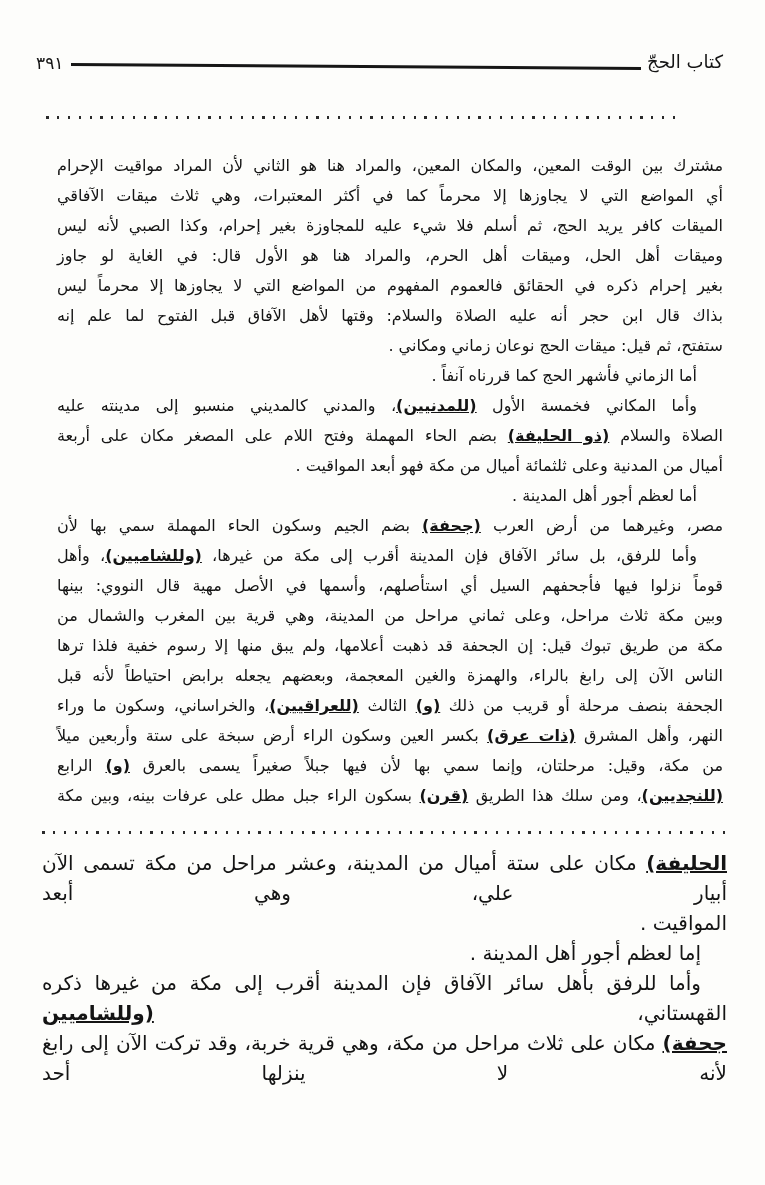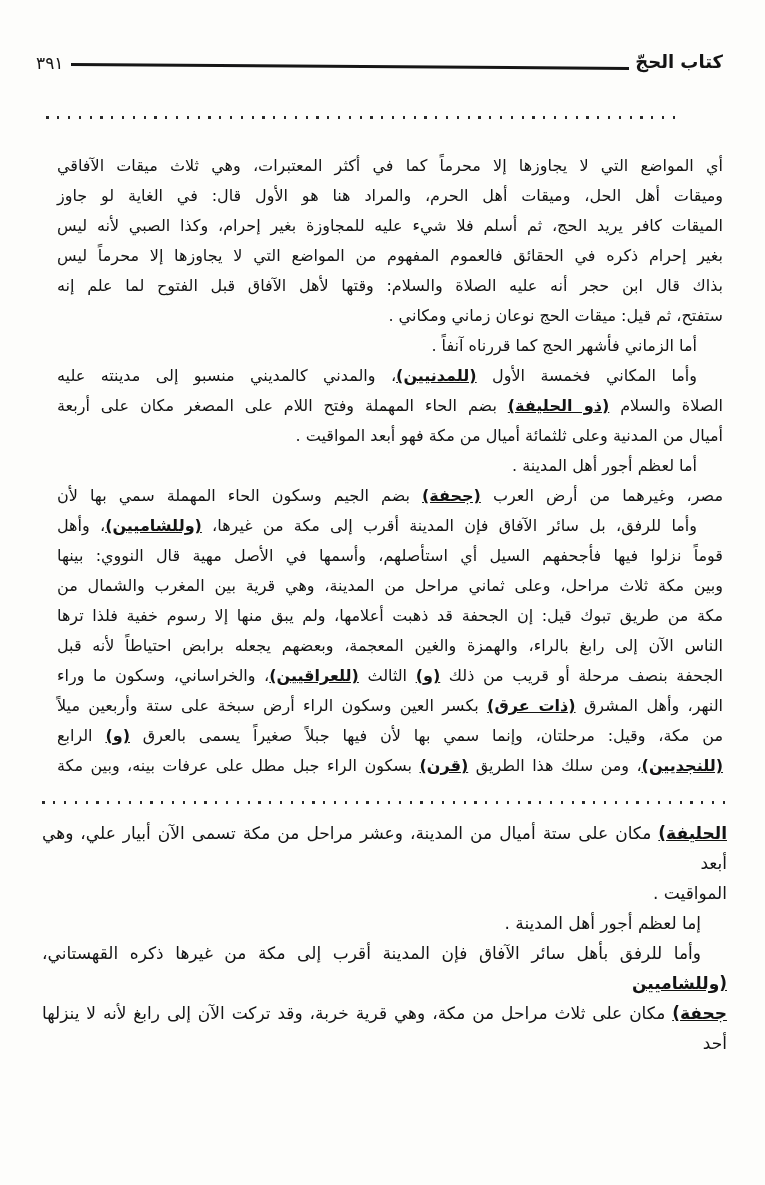--- a/index.html
+++ b/index.html
@@ -15,21 +15,21 @@
   
   .header{
     display:flex;
     direction:rtl;
     align-items:flex-end;
     padding:0 42px 0 36px;
     margin-top:50px;
   }
   .book-title{
     font-size:18px;
-    font-weight:bold;
+    font-weight:normal;
     white-space:nowrap;
     line-height:24px;
   }
   .header-rule{
     flex:1;
     border-bottom:3px solid #161616;
     margin:0 6px 6px 8px;
     transform:rotate(.4deg);
   }
   .page-number{
@@ -47,21 +47,21 @@
   
   .main-text{
     direction:rtl;
     margin:32px 42px 0 57px;
     font-size:16px;
     line-height:30px;
   }
   .foot-text{
     direction:rtl;
     margin:14px 38px 0 42px;
-    font-size:17px;
+    font-size:20px;
     line-height:30px;
   }
   .para{margin:0;}
   .para + .para{}
   .line{
     text-align:justify;
     text-align-last:justify;
   }
   .line.short{
     text-align:left;
@@ -78,23 +78,24 @@
   <div class="header">
     <div class="book-title">كتاب الحجّ</div>
     <div class="header-rule"></div>
     <div class="page-number">٣٩١</div>
   </div>
 
   <div class="dots dots-top"></div>
 
   <div class="main-text">
       <div class="para">
+        <div class="line"><span>مشترك بين الوقت المعين، والمكان المعين، والمراد هنا هو الثاني لأن المراد مواقيت الإحرام</span></div>
         <div class="line"><span>أي المواضع التي لا يجاوزها إلا محرماً كما في أكثر المعتبرات، وهي ثلاث ميقات الآفاقي</span></div>
+        <div class="line"><span>الميقات كافر يريد الحج، ثم أسلم فلا شيء عليه للمجاوزة بغير إحرام، وكذا الصبي لأنه ليس</span></div>
         <div class="line"><span>وميقات أهل الحل، وميقات أهل الحرم، والمراد هنا هو الأول قال: في الغاية لو جاوز</span></div>
-        <div class="line"><span>الميقات كافر يريد الحج، ثم أسلم فلا شيء عليه للمجاوزة بغير إحرام، وكذا الصبي لأنه ليس</span></div>
         <div class="line"><span>بغير إحرام ذكره في الحقائق فالعموم المفهوم من المواضع التي لا يجاوزها إلا محرماً ليس</span></div>
         <div class="line"><span>بذاك قال ابن حجر أنه عليه الصلاة والسلام: وقتها لأهل الآفاق قبل الفتوح لما علم إنه</span></div>
         <div class="line short"><span>ستفتح، ثم قيل: ميقات الحج نوعان زماني ومكاني .</span></div>
       </div>
       <div class="para">
         <div class="line short indent"><span>أما الزماني فأشهر الحج كما قررناه آنفاً .</span></div>
       </div>
       <div class="para">
         <div class="line indent"><span>وأما المكاني فخمسة الأول </span><span class="seg-b">(للمدنيين)</span><span>، والمدني كالمديني منسبو إلى مدينته عليه</span></div>
         <div class="line"><span>الصلاة والسلام </span><span class="seg-b">(ذو الحليفة)</span><span> بضم الحاء المهملة وفتح اللام على المصغر مكان على أربعة</span></div>

